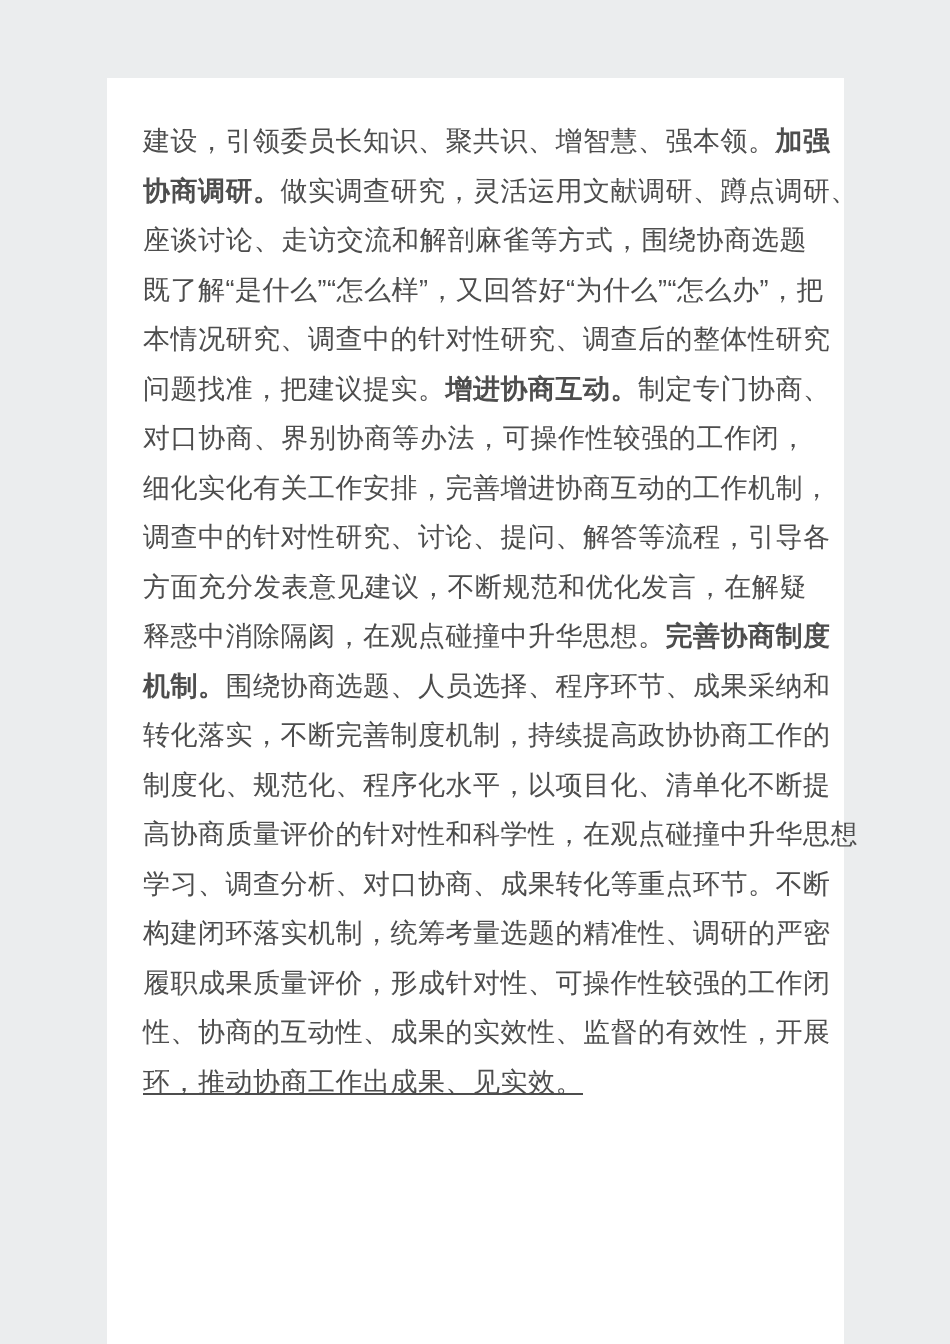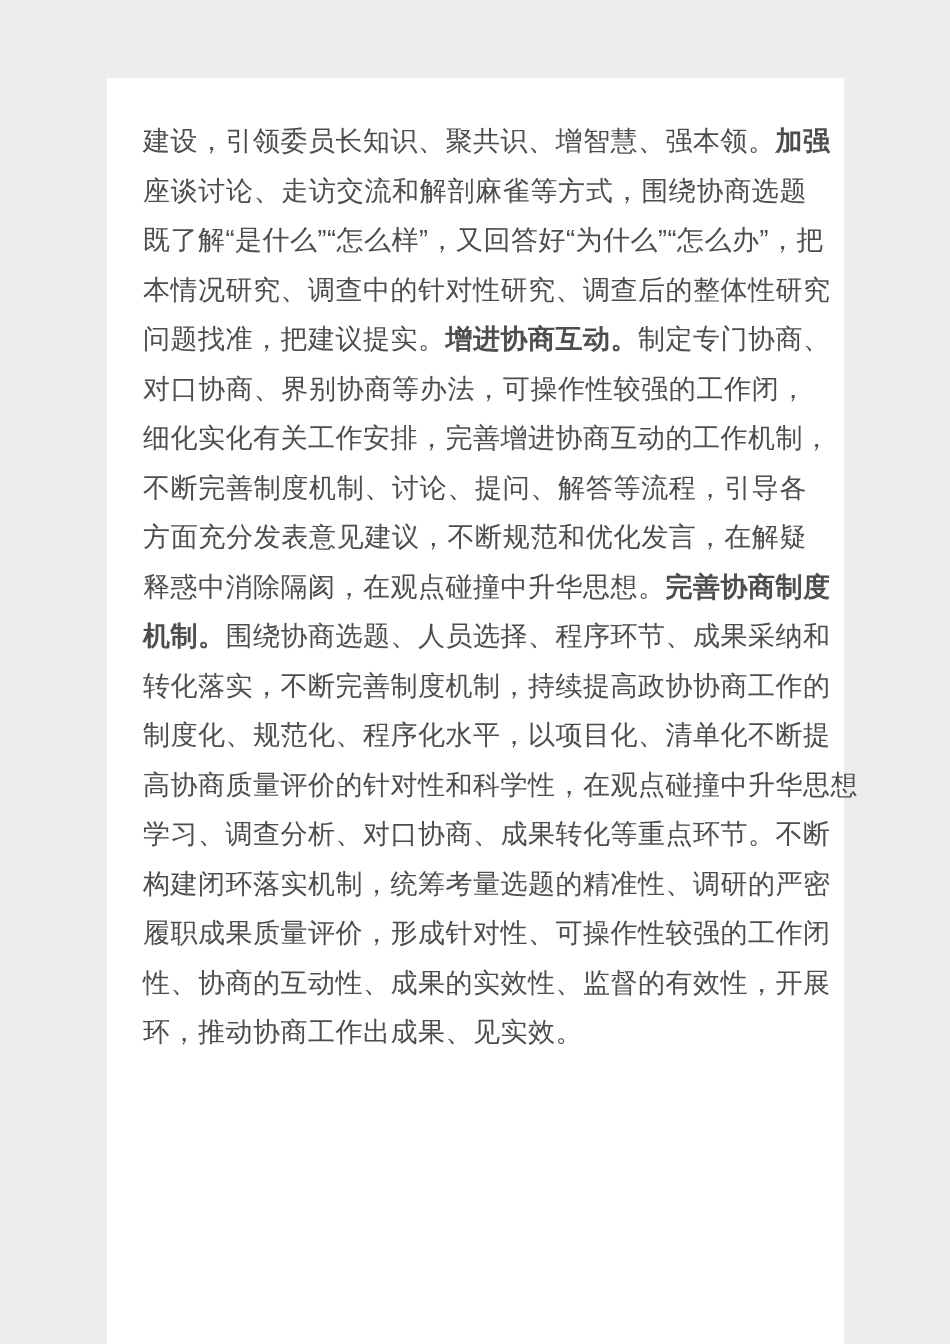--- a/index.html
+++ b/index.html
@@ -29,37 +29,39 @@
     letter-spacing: 0.5px;
   }
   .line {
     text-align: justify;
     text-align-last: justify;
     white-space: nowrap;
     height: 49.5px;
   }
   .line.last {
     text-align-last: left;
+    text-decoration: underline;
   }
   .seg-bold { font-weight: 700; }
   .seg-normal { font-weight: 400; }
 </style>
 </head>
 <body style="--bg: #ebedee; --paper: #ffffff; --ink: #4d4d4d;">
 
 <div class="paper">
   <div class="textblock" id="textblock">
       <div class="line"><span class="seg-normal">建设，引领委员长知识、聚共识、增智慧、强本领。</span><span class="seg-bold">加强</span></div>
+      <div class="line"><span class="seg-bold">协商调研。</span><span class="seg-normal">做实调查研究，灵活运用文献调研、蹲点调研、</span></div>
       <div class="line"><span class="seg-normal">座谈讨论、走访交流和解剖麻雀等方式，围绕协商选题</span></div>
       <div class="line"><span class="seg-normal">既了解“是什么”“怎么样”，又回答好“为什么”“怎么办”，把</span></div>
       <div class="line"><span class="seg-normal">本情况研究、调查中的针对性研究、调查后的整体性研究</span></div>
       <div class="line"><span class="seg-normal">问题找准，把建议提实。</span><span class="seg-bold">增进协商互动。</span><span class="seg-normal">制定专门协商、</span></div>
       <div class="line"><span class="seg-normal">对口协商、界别协商等办法，可操作性较强的工作闭，</span></div>
       <div class="line"><span class="seg-normal">细化实化有关工作安排，完善增进协商互动的工作机制，</span></div>
-      <div class="line"><span class="seg-normal">不断完善制度机制、讨论、提问、解答等流程，引导各</span></div>
+      <div class="line"><span class="seg-normal">调查中的针对性研究、讨论、提问、解答等流程，引导各</span></div>
       <div class="line"><span class="seg-normal">方面充分发表意见建议，不断规范和优化发言，在解疑</span></div>
       <div class="line"><span class="seg-normal">释惑中消除隔阂，在观点碰撞中升华思想。</span><span class="seg-bold">完善协商制度</span></div>
       <div class="line"><span class="seg-bold">机制。</span><span class="seg-normal">围绕协商选题、人员选择、程序环节、成果采纳和</span></div>
       <div class="line"><span class="seg-normal">转化落实，不断完善制度机制，持续提高政协协商工作的</span></div>
       <div class="line"><span class="seg-normal">制度化、规范化、程序化水平，以项目化、清单化不断提</span></div>
       <div class="line"><span class="seg-normal">高协商质量评价的针对性和科学性，在观点碰撞中升华思想</span></div>
       <div class="line"><span class="seg-normal">学习、调查分析、对口协商、成果转化等重点环节。不断</span></div>
       <div class="line"><span class="seg-normal">构建闭环落实机制，统筹考量选题的精准性、调研的严密</span></div>
       <div class="line"><span class="seg-normal">履职成果质量评价，形成针对性、可操作性较强的工作闭</span></div>
       <div class="line"><span class="seg-normal">性、协商的互动性、成果的实效性、监督的有效性，开展</span></div>

